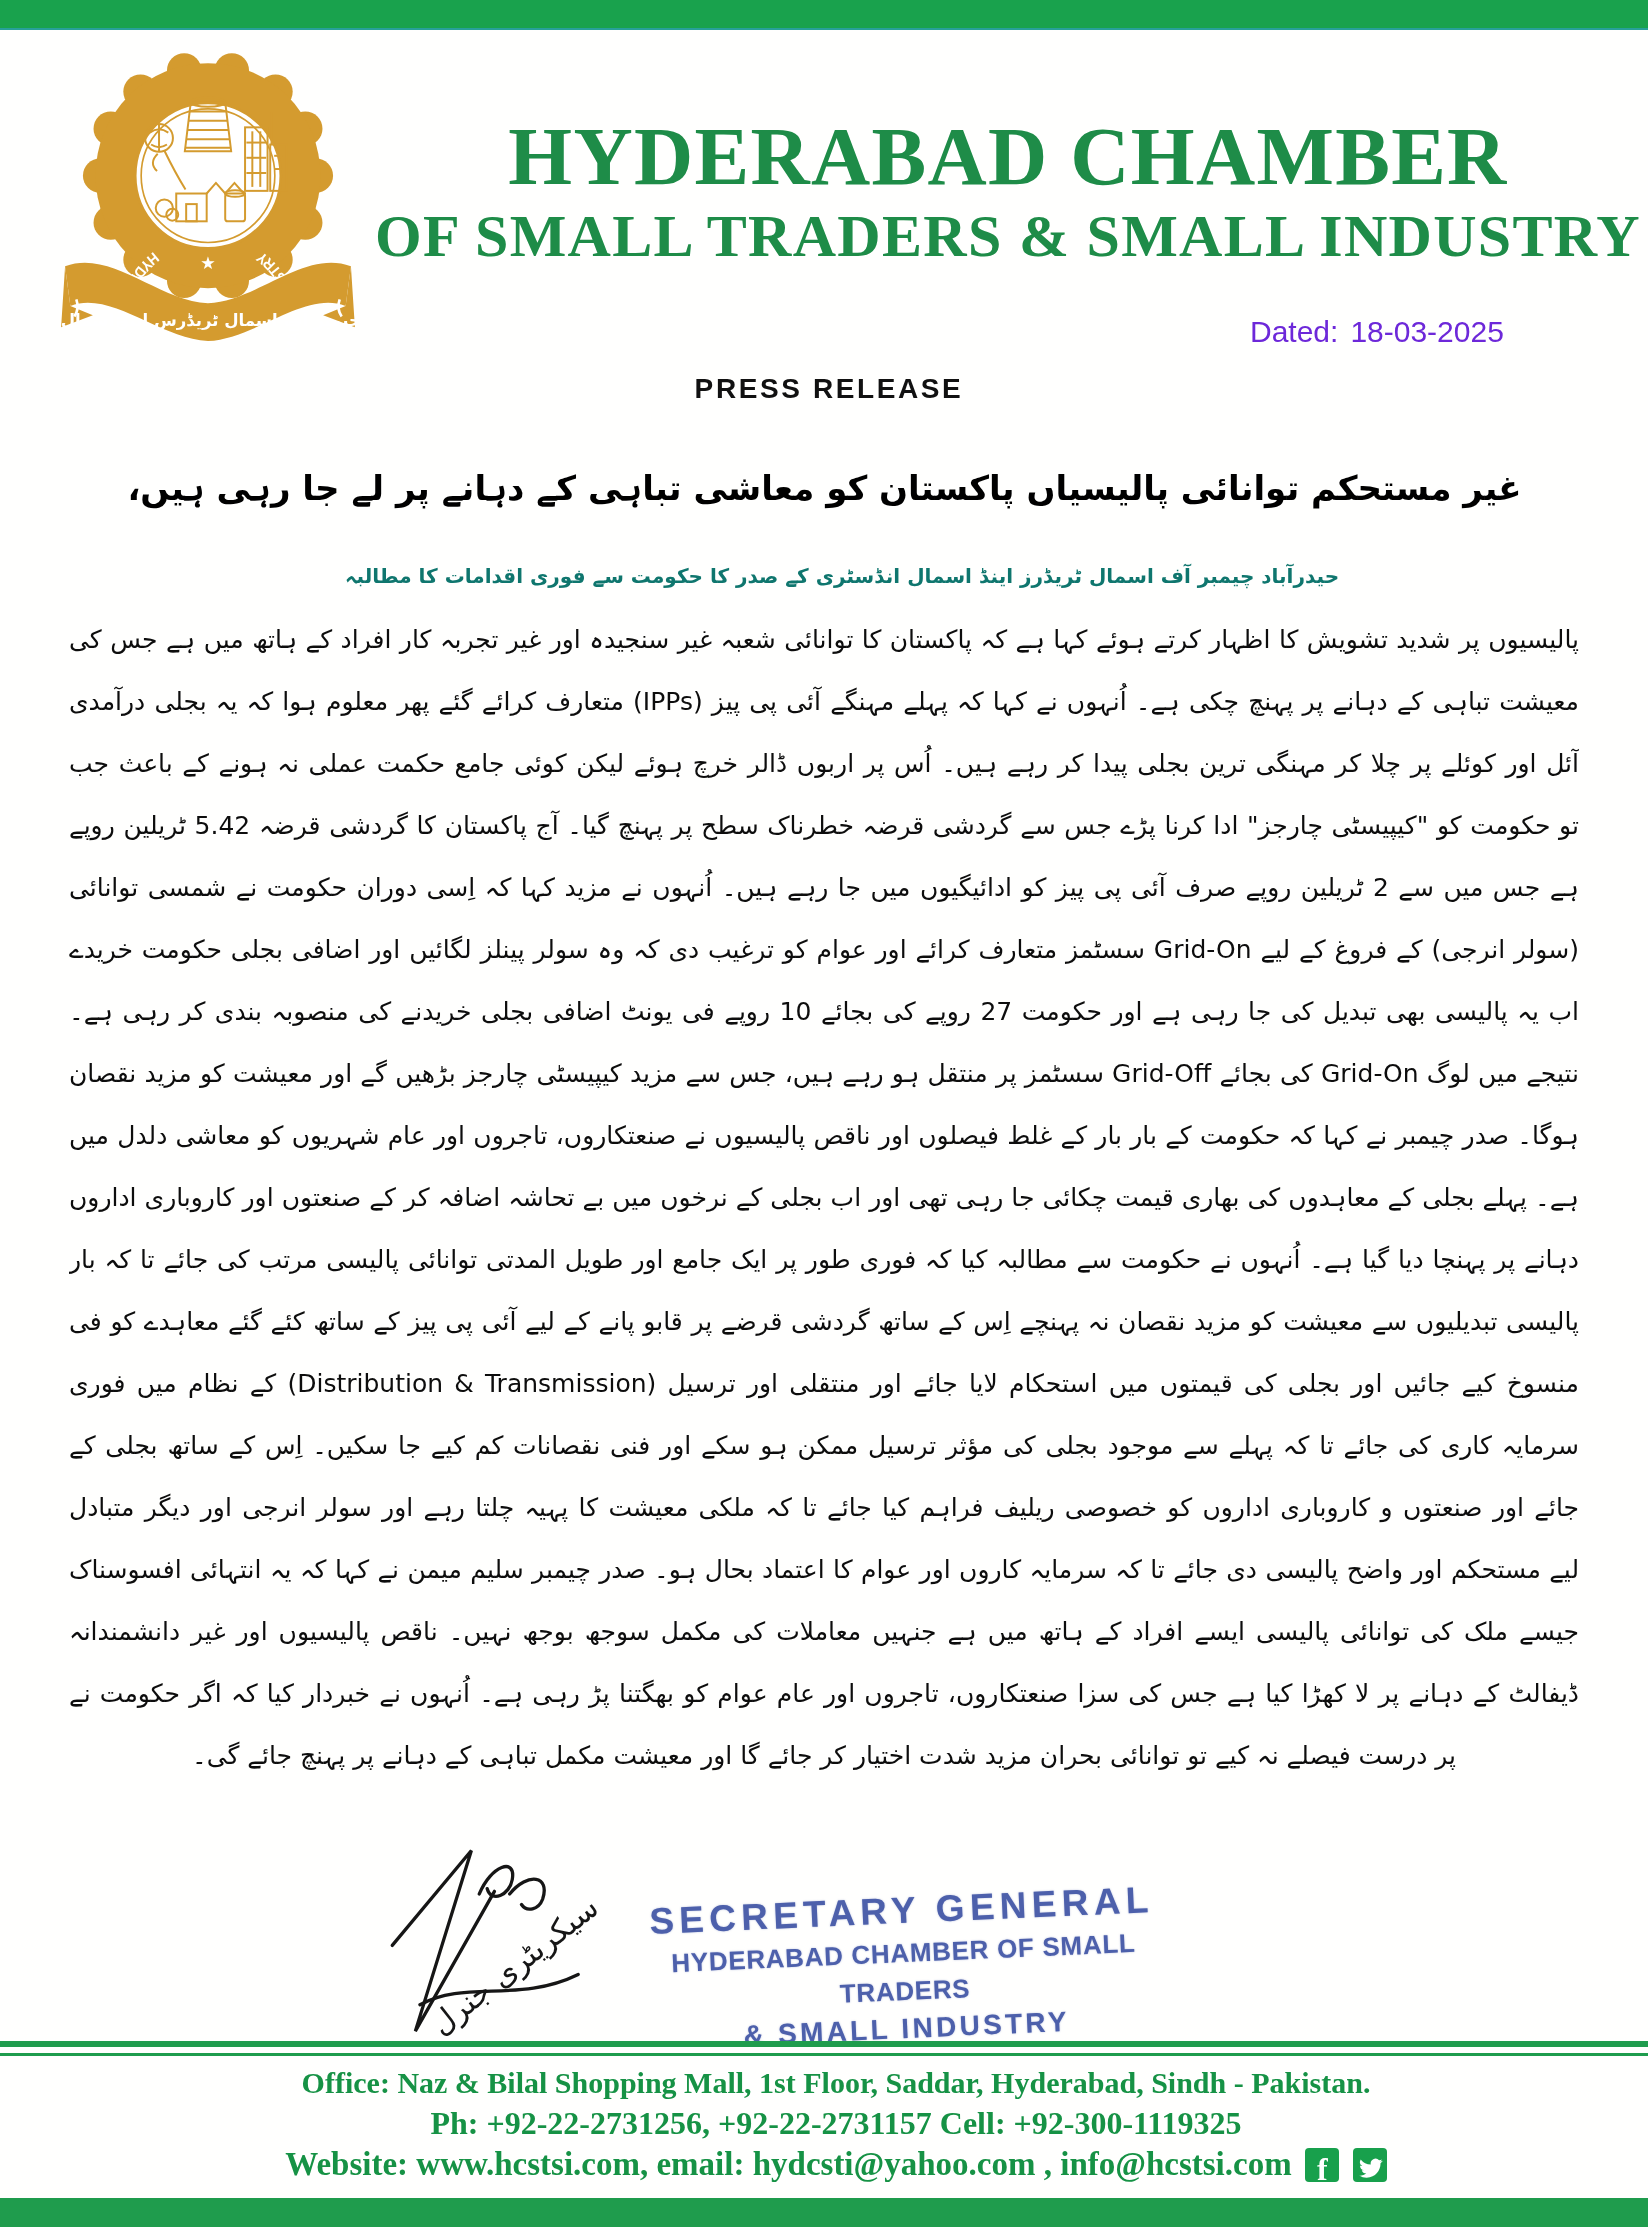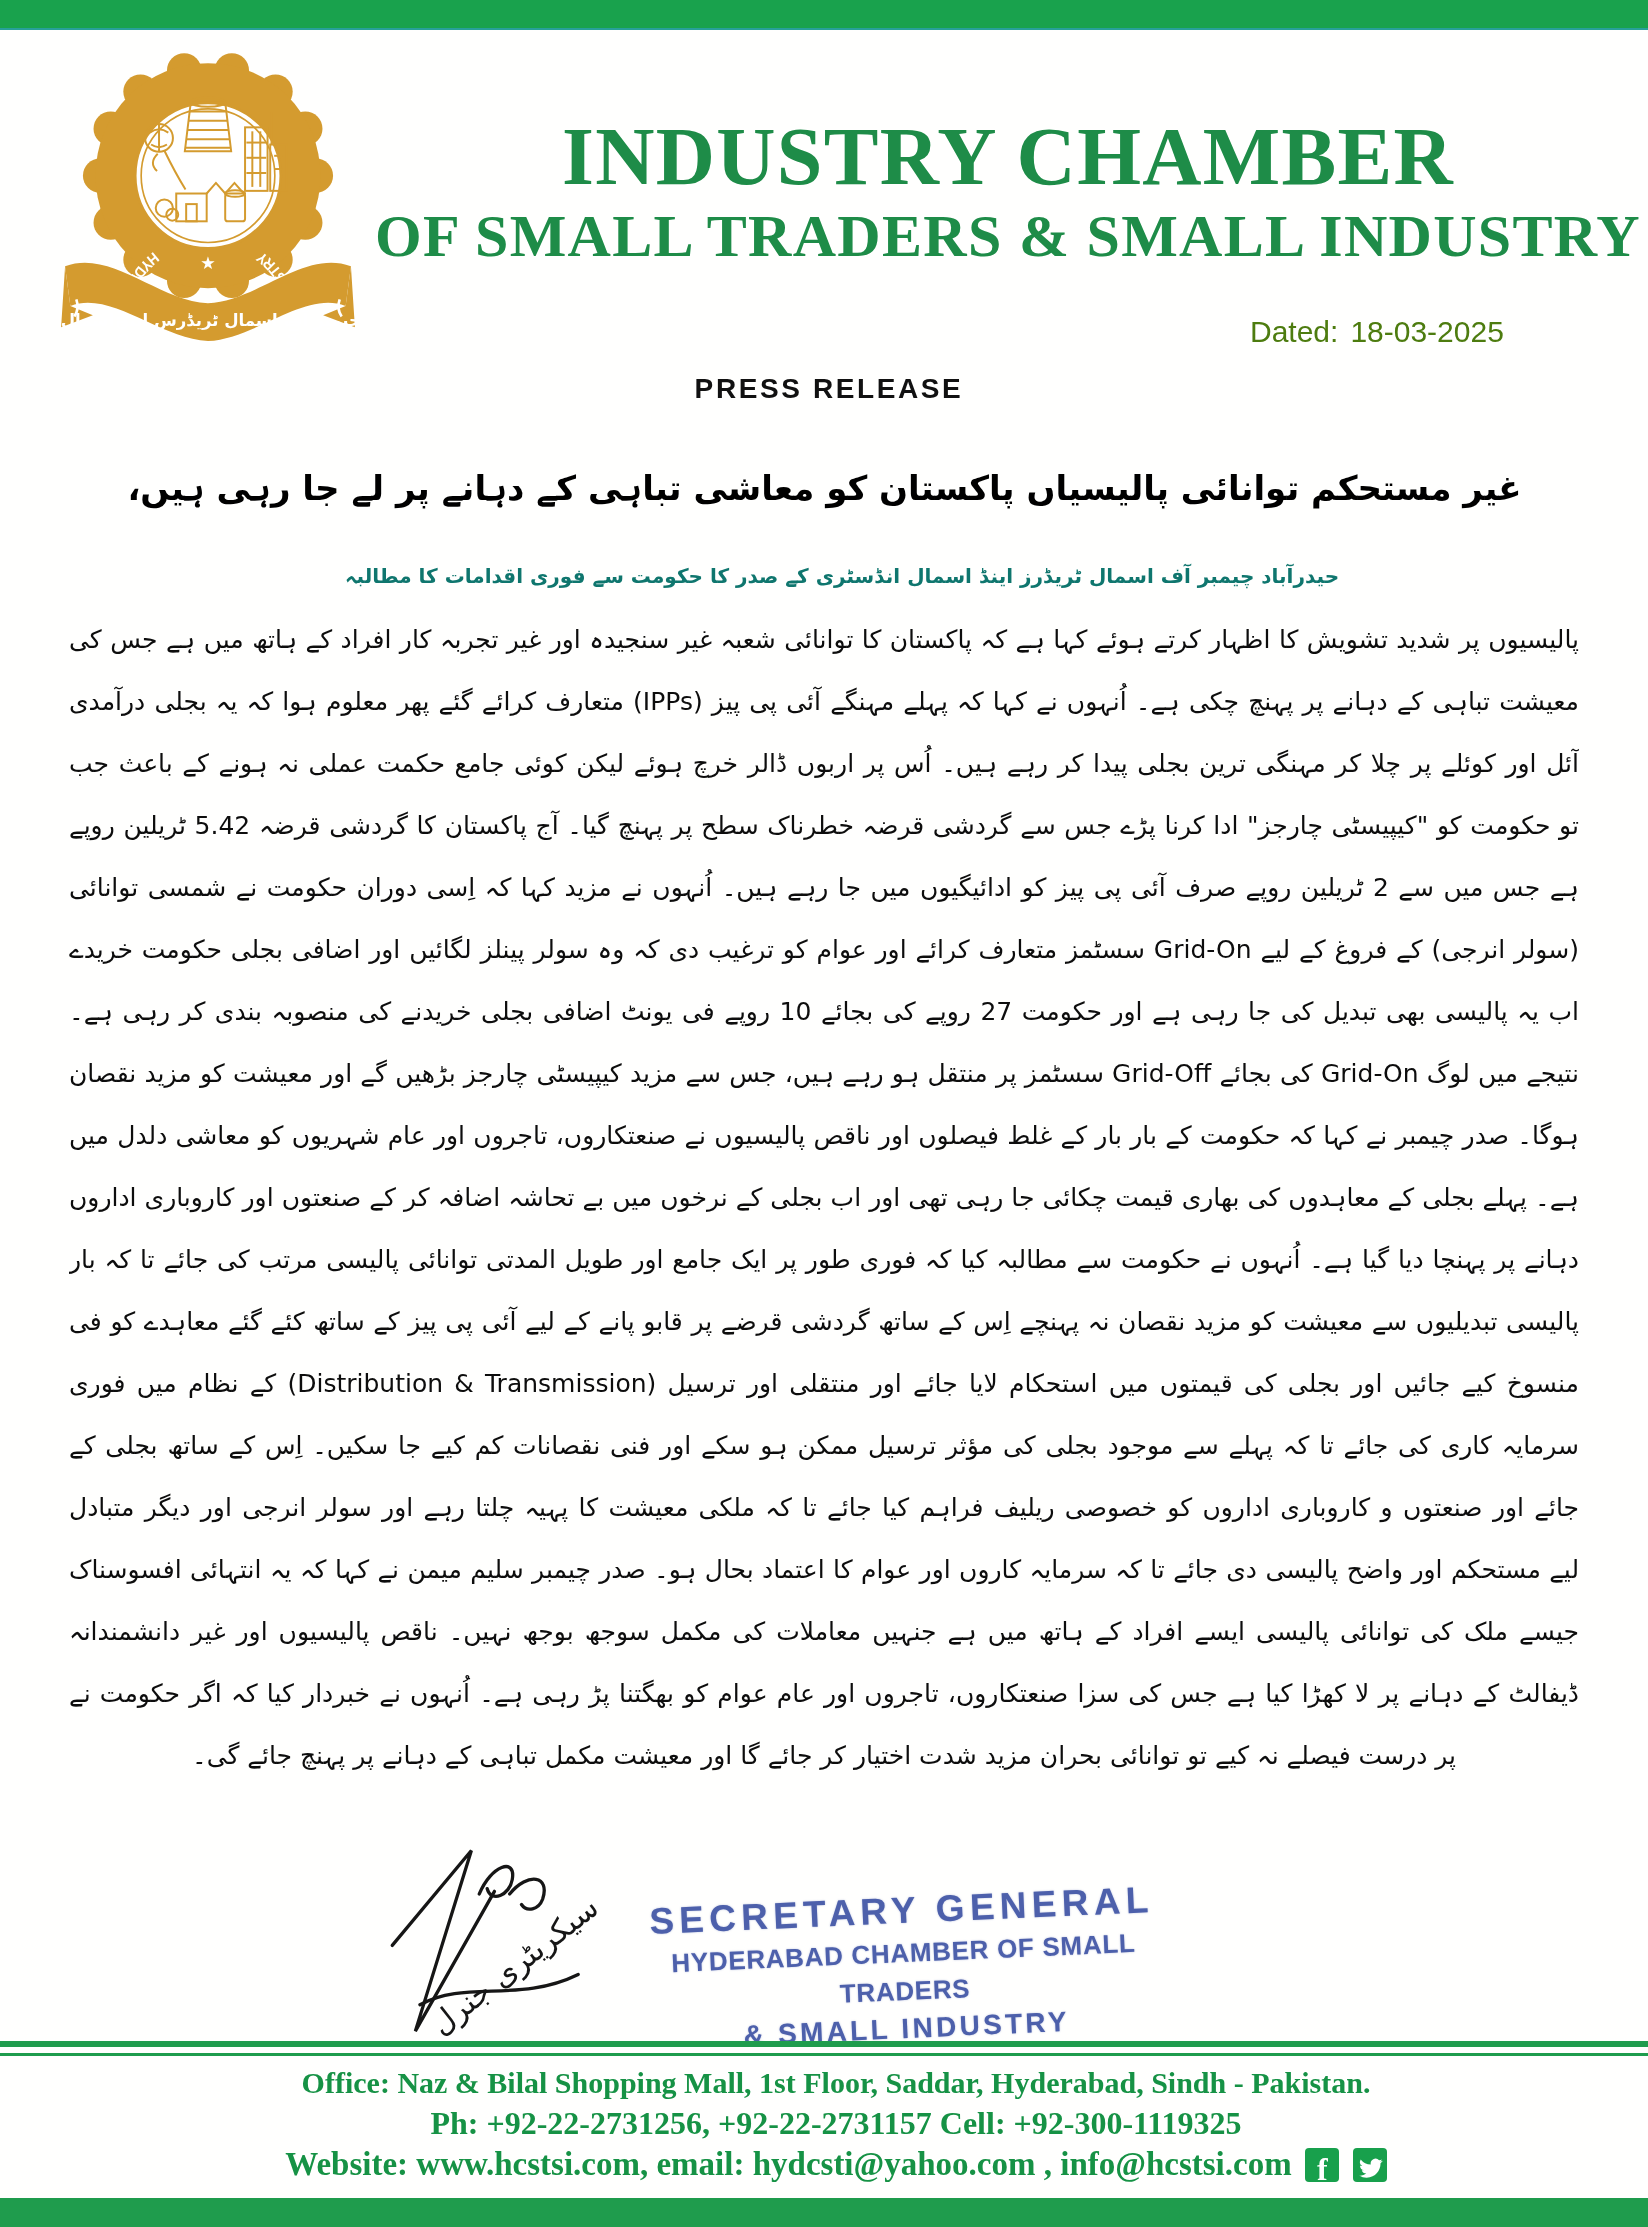--- a/index.html
+++ b/index.html
@@ -9,21 +9,21 @@
   .top-bar{position:absolute;left:0;top:0;width:1648px;height:28px;background:#19a24d;
            border-bottom:2.6px solid #27a09a;}
   .bottom-bar{position:absolute;left:0;top:2198px;width:1648px;height:30px;background:#1f9c4d;}
   
   .logo{position:absolute;left:58px;top:40px;width:300px;height:311px;}
   
   .header-block{position:absolute;left:369px;top:112px;width:1278px;text-align:center;color:#1e8c48;}
   .title1{font-size:82px;font-weight:bold;letter-spacing:1.3px;line-height:1.1;white-space:nowrap;}
   .title2{font-size:60px;font-weight:bold;letter-spacing:1.3px;line-height:1.15;white-space:nowrap;}
   .dated{position:absolute;left:1250px;top:315px;font-family:"Liberation Sans","DejaVu Sans",sans-serif;
-         font-size:30px;color:#4d7c0f;}
+         font-size:30px;color:#6d28d9;}
   .dated .v{margin-left:12px;}
   .press-release{position:absolute;left:0;top:373px;width:1634px;text-align:center;
                  font-family:"Liberation Sans","DejaVu Sans",sans-serif;font-size:28px;font-weight:bold;
                  letter-spacing:2.6px;color:#111;margin-left:12px;}
   
   .headline{position:absolute;left:86px;top:436px;width:1477px;text-align:center;direction:rtl;
             font-family:"DejaVu Sans",sans-serif;font-size:34px;font-weight:bold;color:#000;
             line-height:105px;height:109px;overflow:hidden;}
   .subheadline{position:absolute;left:143px;top:547px;width:1398px;text-align:center;direction:rtl;
             font-family:"DejaVu Sans",sans-serif;font-size:20px;font-weight:bold;color:#0f766e;
@@ -126,21 +126,21 @@
       <path fill="#d49b2f" d="M10,342 C80,316 150,394 226,398 C302,394 372,316 442,342 L434,402 C372,378 298,452 226,455 C154,452 80,378 18,402 Z"></path>
       <path fill="#d49b2f" d="M10,342 L4,434 L52,416 L18,402 Z"></path>
       <path fill="#d49b2f" d="M442,342 L448,434 L400,416 L434,402 Z"></path>
       <path d="M24,418 q8,-12 3,-26" stroke="#ffffff" stroke-width="4" fill="none"></path>
       <path d="M428,418 q-8,-12 -3,-26" stroke="#ffffff" stroke-width="4" fill="none"></path>
       <text x="226" y="432" text-anchor="middle" direction="rtl" font-family="DejaVu Sans, sans-serif" font-size="25" font-weight="bold" fill="#ffffff">حیدرآباد چیمبر آف اسمال ٹریڈرس اینڈ اسمال انڈسٹری</text>
     </g>
   </svg>
 
   <div class="header-block">
-    <div class="title1">INDUSTRY CHAMBER</div>
+    <div class="title1">HYDERABAD CHAMBER</div>
     <div class="title2">OF SMALL TRADERS &amp; SMALL INDUSTRY</div>
   </div>
 
   <div class="dated">
     <span>Dated:</span><span class="v">18-03-2025</span>
   </div>
 
   <div class="press-release">PRESS  RELEASE</div>
 
   <div class="headline" dir="rtl">غیر مستحکم توانائی پالیسیاں پاکستان کو معاشی تباہی کے دہانے پر لے جا رہی ہیں، سلیم میمن</div>

